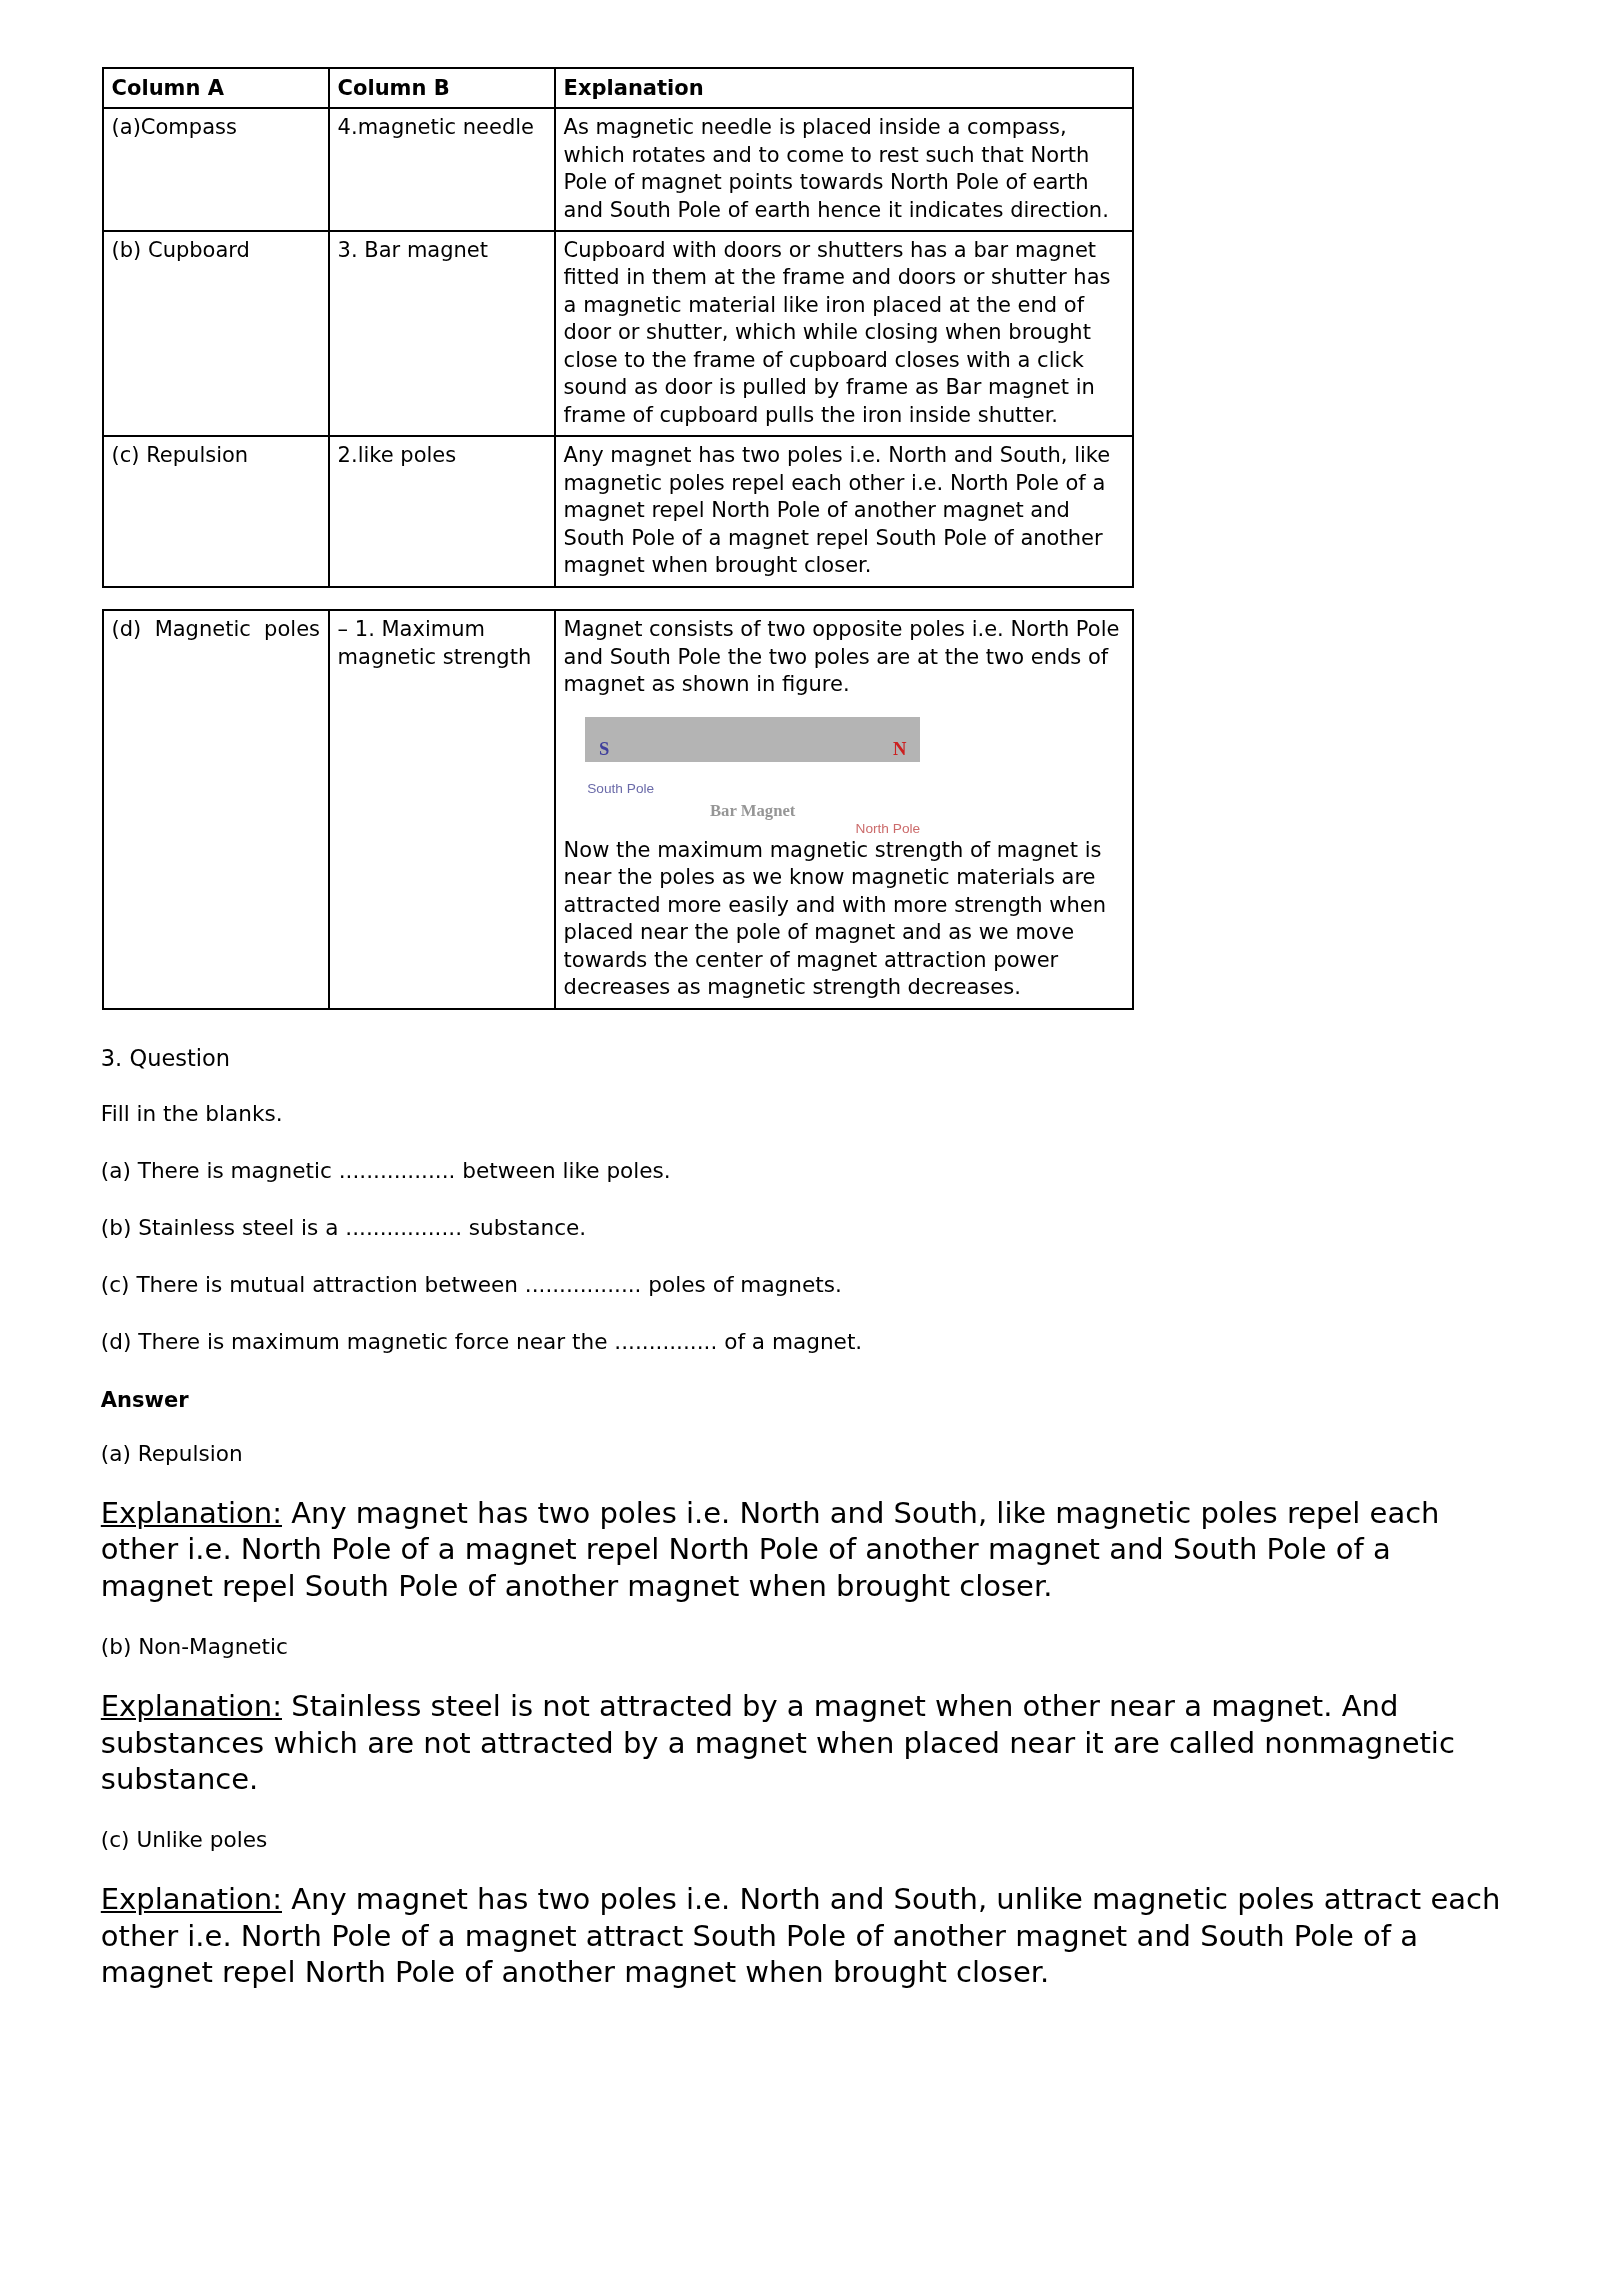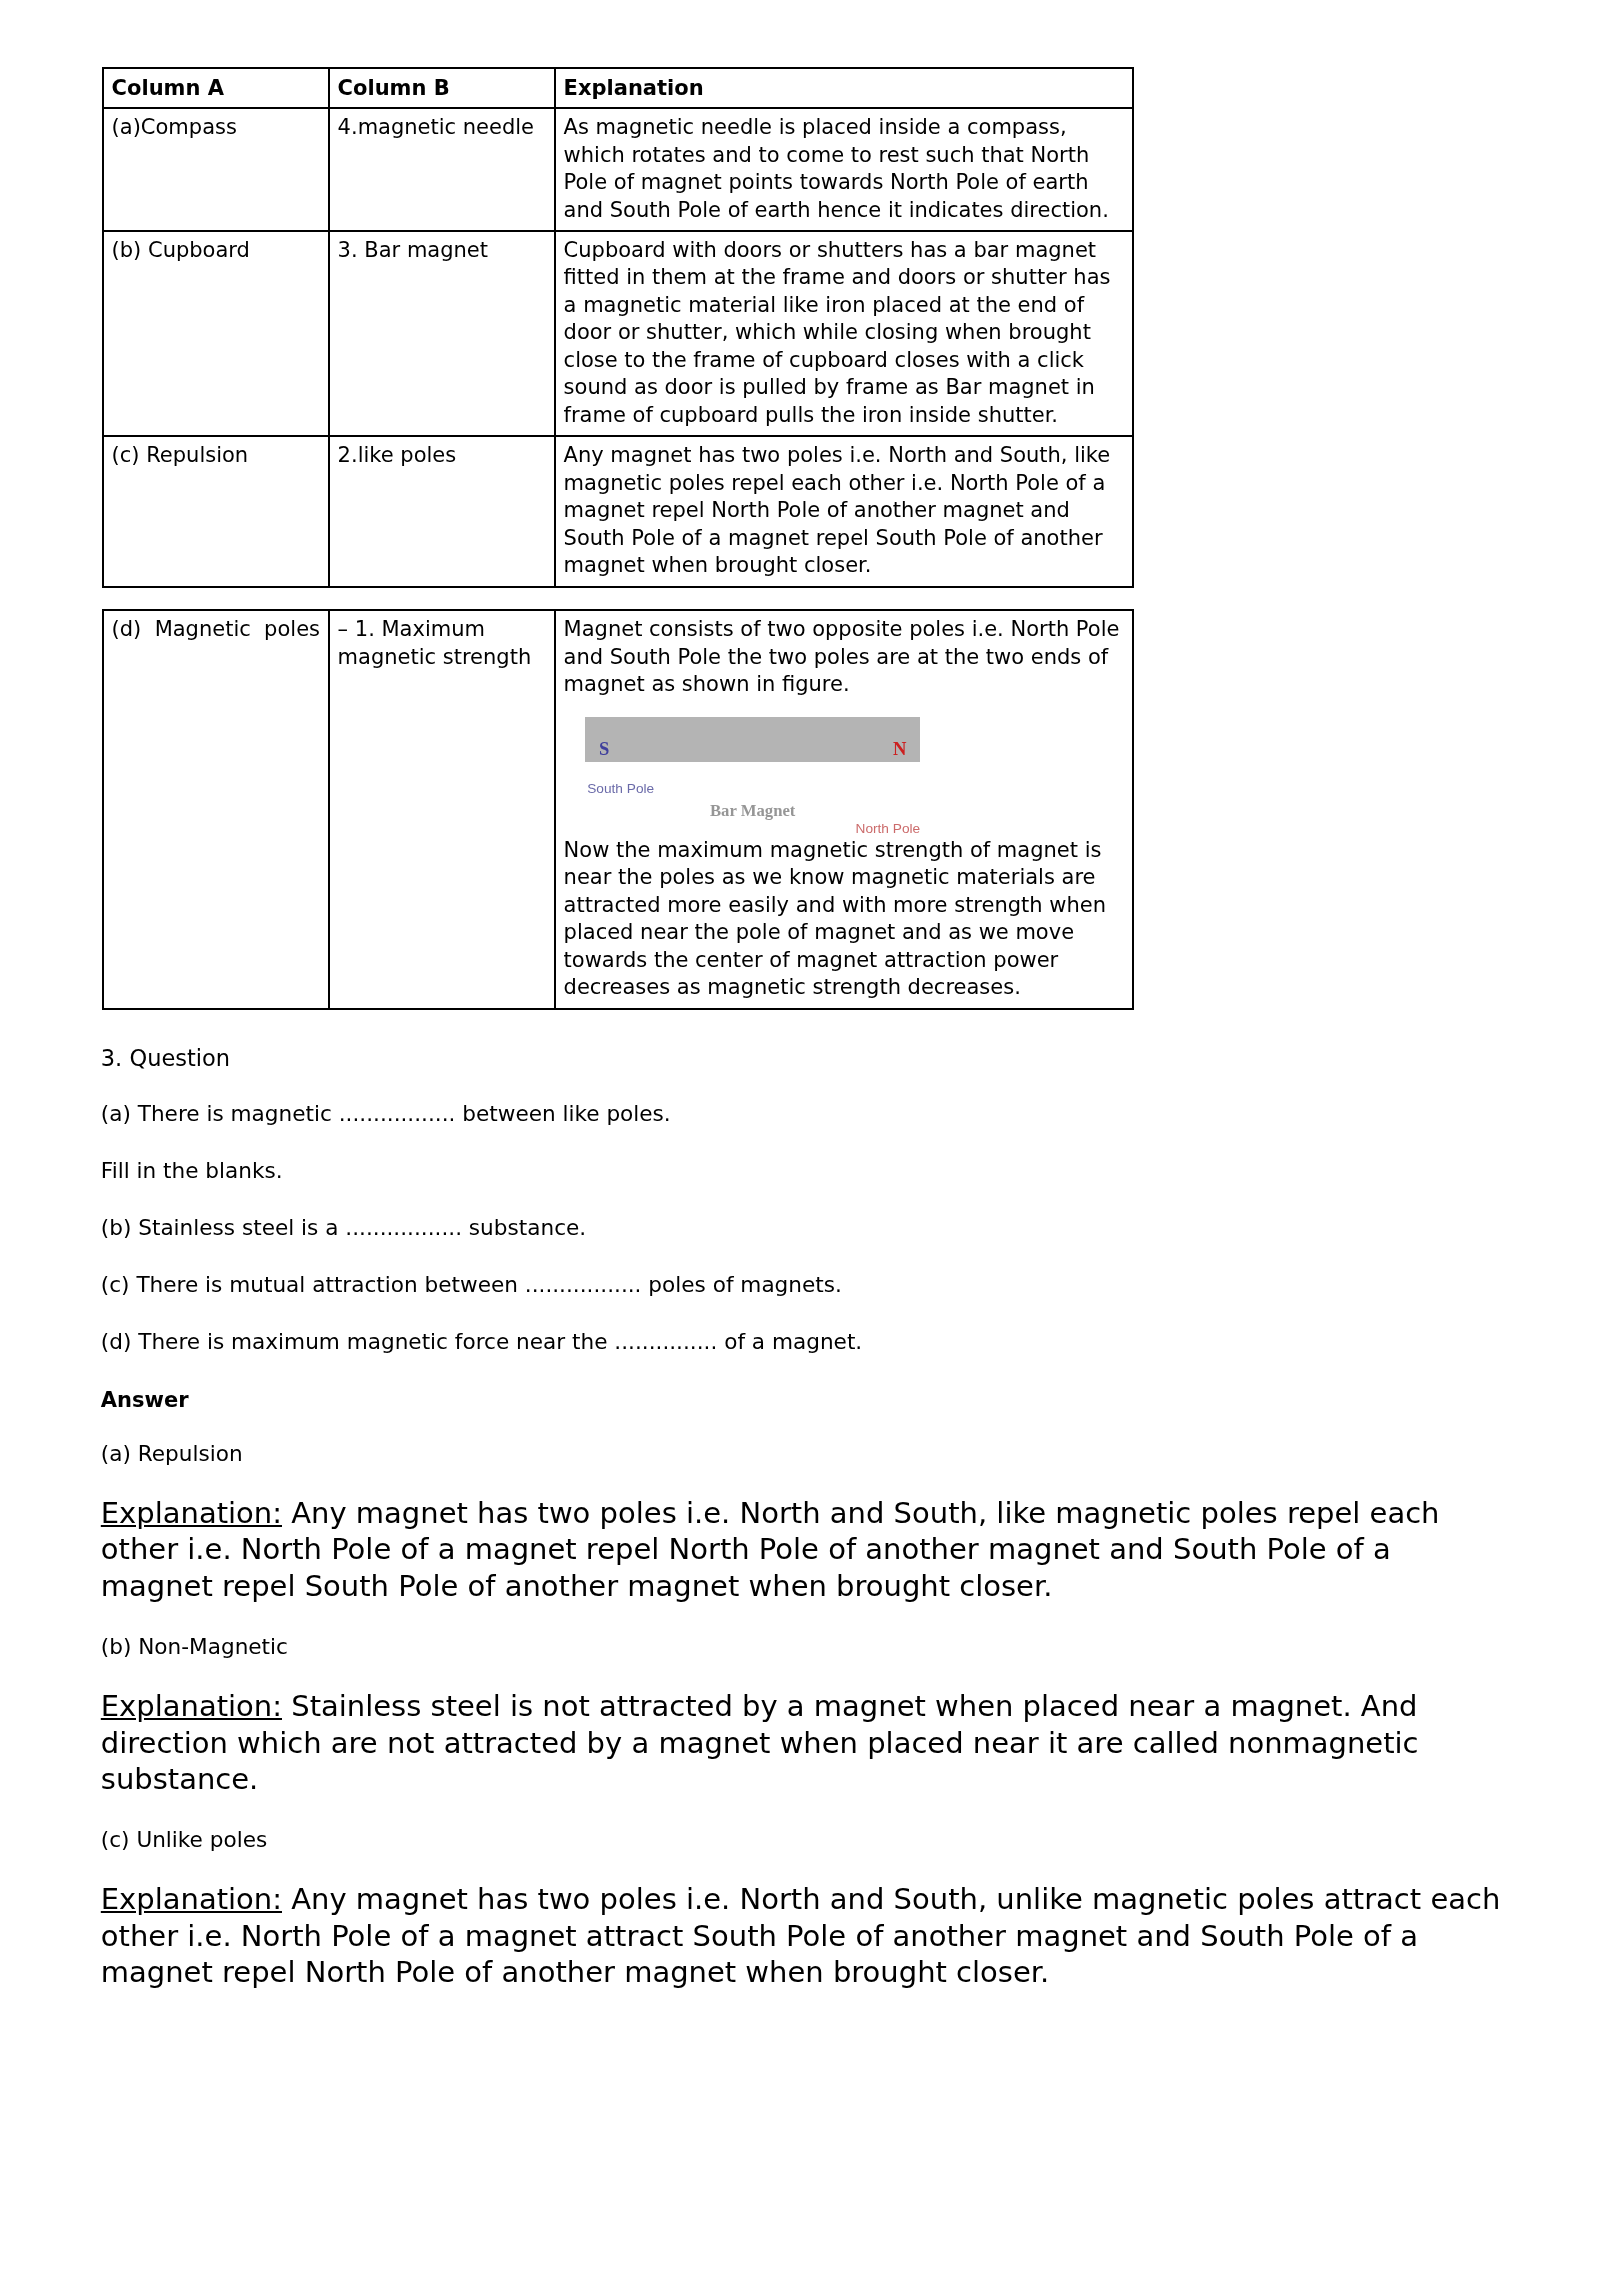--- a/index.html
+++ b/index.html
@@ -219,31 +219,31 @@
             </div>
           </div>
 
           <span>Now the maximum magnetic strength of magnet is near the poles as we know magnetic materials are attracted more easily and with more strength when placed near the pole of magnet and as we move towards the center of magnet attraction power decreases as magnetic strength decreases.</span>
         </td>
       </tr>
     </tbody>
   </table>
 
   <div class="q-head">3. Question</div>
+  <p class="prose">Fill in the blanks.</p>
   <p class="prose">(a) There is magnetic ................. between like poles.</p>
-  <p class="prose">Fill in the blanks.</p>
   <p class="prose">(b) Stainless steel is a ................. substance.</p>
   <p class="prose">(c) There is mutual attraction between ................. poles of magnets.</p>
   <p class="prose">(d) There is maximum magnetic force near the ............... of a magnet.</p>
 
   <div class="ans-head">Answer</div>
 
   <p class="prose tight">(a) Repulsion</p>
   <p class="expl"><span class="expl-label">Explanation:</span><span> Any magnet has two poles i.e. North and South, like magnetic poles repel each other i.e. North Pole of a magnet repel North Pole of another magnet and South Pole of a magnet repel South Pole of another magnet when brought closer.</span></p>
 
   <p class="prose tight">(b) Non-Magnetic</p>
-  <p class="expl"><span class="expl-label">Explanation:</span><span> Stainless steel is not attracted by a magnet when placed near a magnet. And direction which are not attracted by a magnet when placed near it are called nonmagnetic substance.</span></p>
+  <p class="expl"><span class="expl-label">Explanation:</span><span> Stainless steel is not attracted by a magnet when other near a magnet. And substances which are not attracted by a magnet when placed near it are called nonmagnetic substance.</span></p>
 
   <p class="prose tight">(c) Unlike poles</p>
   <p class="expl"><span class="expl-label">Explanation:</span><span> Any magnet has two poles i.e. North and South, unlike magnetic poles attract each other i.e. North Pole of a magnet attract South Pole of another magnet and South Pole of a magnet repel North Pole of another magnet when brought closer.</span></p>
 
 </div>
 
 
 </body></html>

